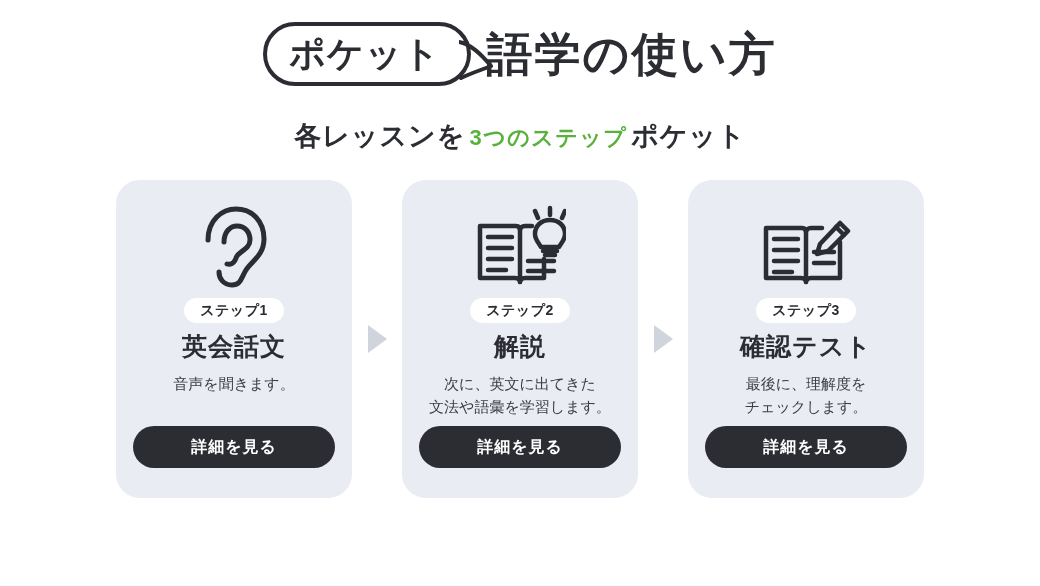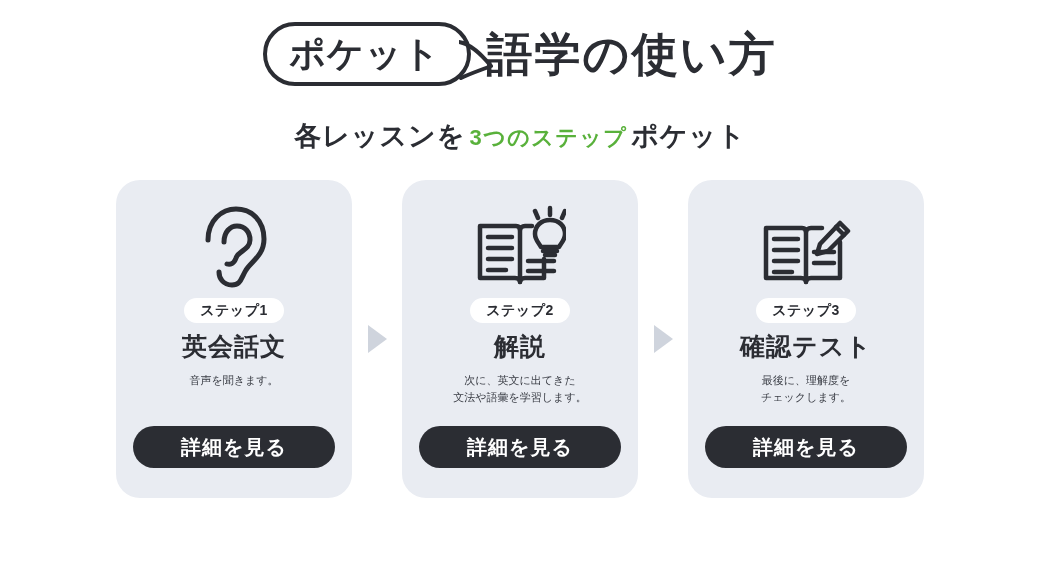--- a/index.html
+++ b/index.html
@@ -120,37 +120,37 @@
   .card-title {
     margin-top: 11px;
     font-size: 25px;
     font-weight: 700;
     letter-spacing: 1px;
     color: #2b2d33;
     line-height: 1;
   }
   .card-desc {
     margin-top: 13px;
-    font-size: 11px;
+    font-size: 15px;
     font-weight: 500;
     line-height: 1.55;
     text-align: center;
     color: #3a3d45;
   }
   .card-btn {
     margin-top: auto;
     margin-bottom: 30px;
     width: 202px;
     height: 42px;
     border: none;
     border-radius: 21px;
     background: #2b2d33;
     color: #ffffff;
     font-family: inherit;
-    font-size: 20px;
+    font-size: 16px;
     font-weight: 700;
     letter-spacing: 1px;
     cursor: pointer;
     display: flex;
     align-items: center;
     justify-content: center;
   }
 
   .arrow-gap {
     width: 50px;

